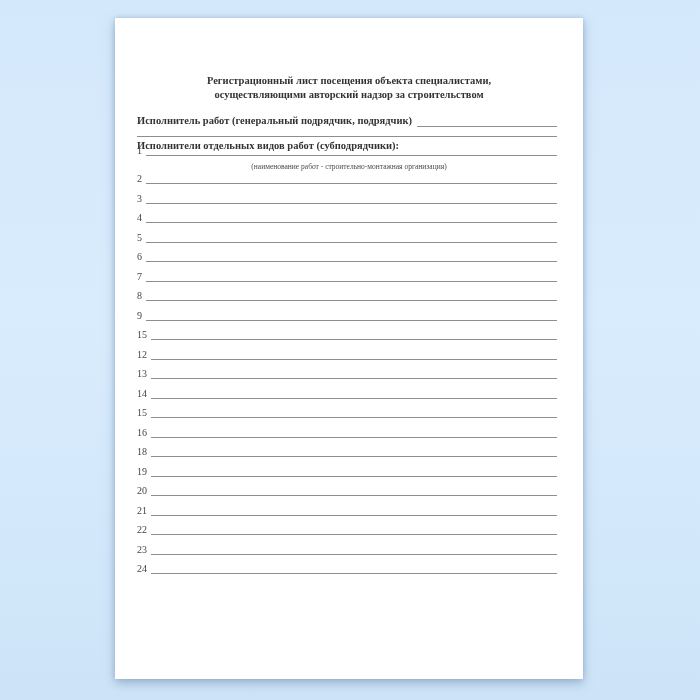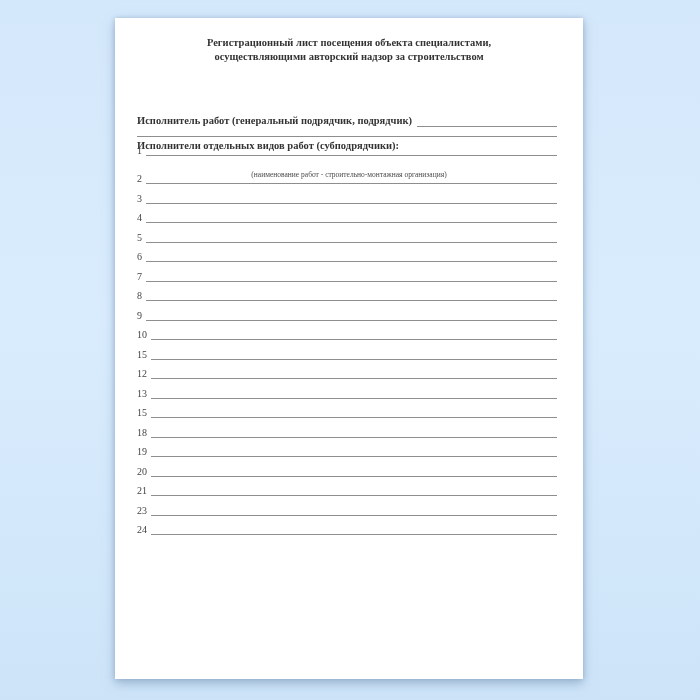--- a/index.html
+++ b/index.html
@@ -27,20 +27,21 @@
     background:var(--paper);
     box-shadow:0 4px 10px rgba(110,140,175,0.55), 0 0 4px rgba(110,140,175,0.35);
   }
   .title,.subtitle{
     position:absolute;left:0;right:0;
     text-align:center;
     font-weight:bold;
     font-size:10.5px;
     line-height:14px;
     color:var(--ink);
+    margin-top:38px;
   }
   .title{top:18px;}
   .subtitle{top:60px;}
   .executor-row{
     position:absolute;
     left:22px;right:26px;top:96px;height:13px;
     display:flex;align-items:flex-end;
   }
   .executor-row .label{
     font-weight:bold;
@@ -83,21 +84,21 @@
     flex:1;
     border-bottom:1px solid var(--line);
     height:1px;
   }
   .line1{
     position:absolute;
     left:22px;right:26px;top:126px;height:12px;
   }
   .caption{
     position:absolute;
-    left:0;right:0;top:152px;
+    left:0;right:0;top:144px;
     text-align:center;
     font-size:7.5px;
     line-height:9px;
     color:#4a4a4a;
   }
   .numbered{
     position:absolute;
     left:22px;right:26px;top:146.5px;
   }
   .numbered .num-row{
@@ -159,53 +160,61 @@
         </div>
         <div class="num-row">
           <span class="num">8</span>
           <div class="blank-line"></div>
         </div>
         <div class="num-row">
           <span class="num">9</span>
           <div class="blank-line"></div>
         </div>
         <div class="num-row">
-          <span class="num">10</span>
-          <div class="blank-line"></div>
-        </div>
-        <div class="num-row">
           <span class="num">15</span>
           <div class="blank-line"></div>
         </div>
         <div class="num-row">
           <span class="num">12</span>
           <div class="blank-line"></div>
         </div>
         <div class="num-row">
           <span class="num">13</span>
           <div class="blank-line"></div>
         </div>
         <div class="num-row">
+          <span class="num">14</span>
+          <div class="blank-line"></div>
+        </div>
+        <div class="num-row">
           <span class="num">15</span>
           <div class="blank-line"></div>
         </div>
         <div class="num-row">
+          <span class="num">16</span>
+          <div class="blank-line"></div>
+        </div>
+        <div class="num-row">
           <span class="num">18</span>
           <div class="blank-line"></div>
         </div>
         <div class="num-row">
           <span class="num">19</span>
           <div class="blank-line"></div>
         </div>
         <div class="num-row">
           <span class="num">20</span>
           <div class="blank-line"></div>
         </div>
         <div class="num-row">
           <span class="num">21</span>
+          <div class="blank-line"></div>
+        </div>
+        <div class="num-row">
+          <span class="num">22</span>
           <div class="blank-line"></div>
         </div>
         <div class="num-row">
           <span class="num">23</span>
           <div class="blank-line"></div>
         </div>
         <div class="num-row">
           <span class="num">24</span>
           <div class="blank-line"></div>
         </div>

